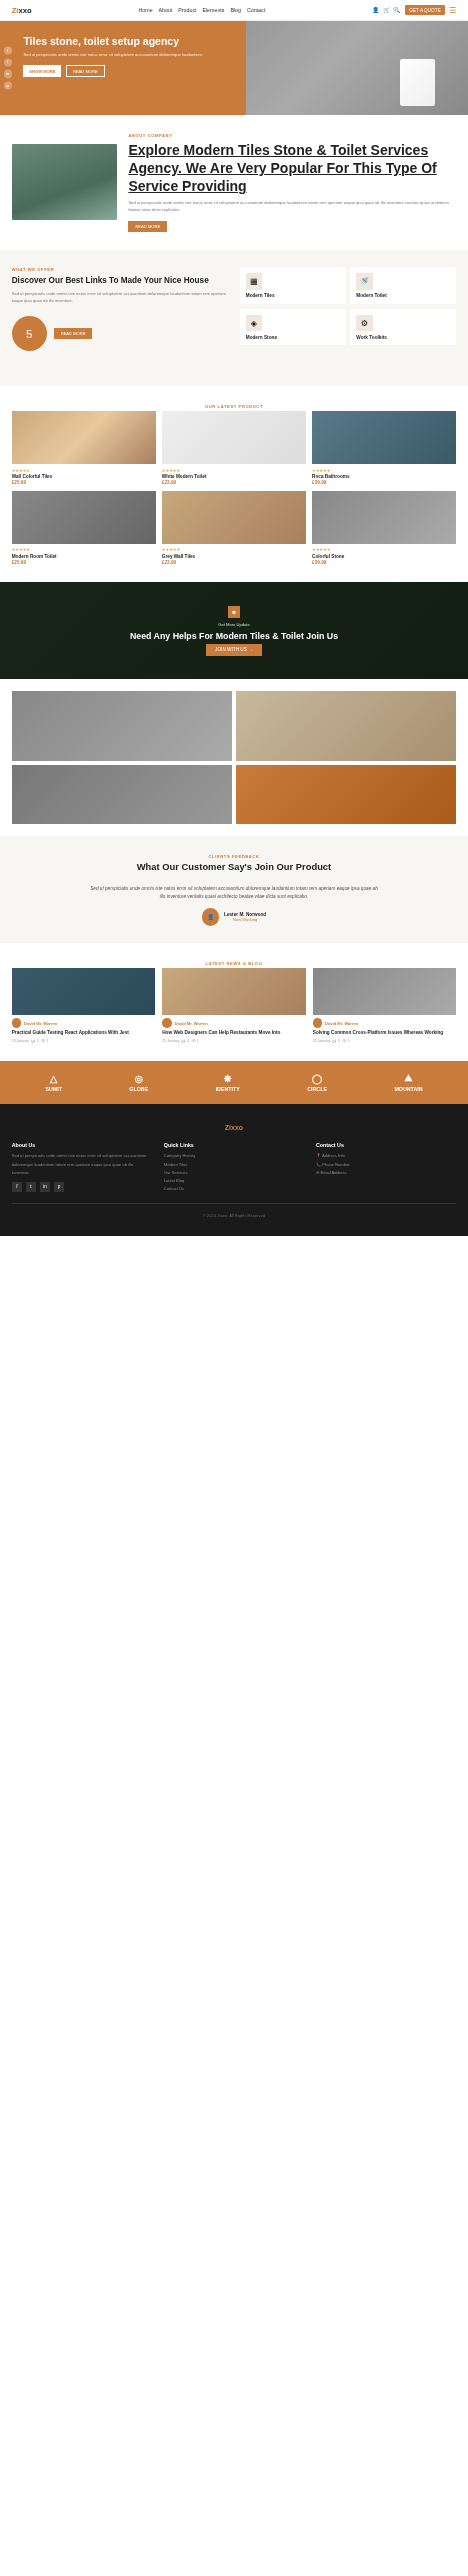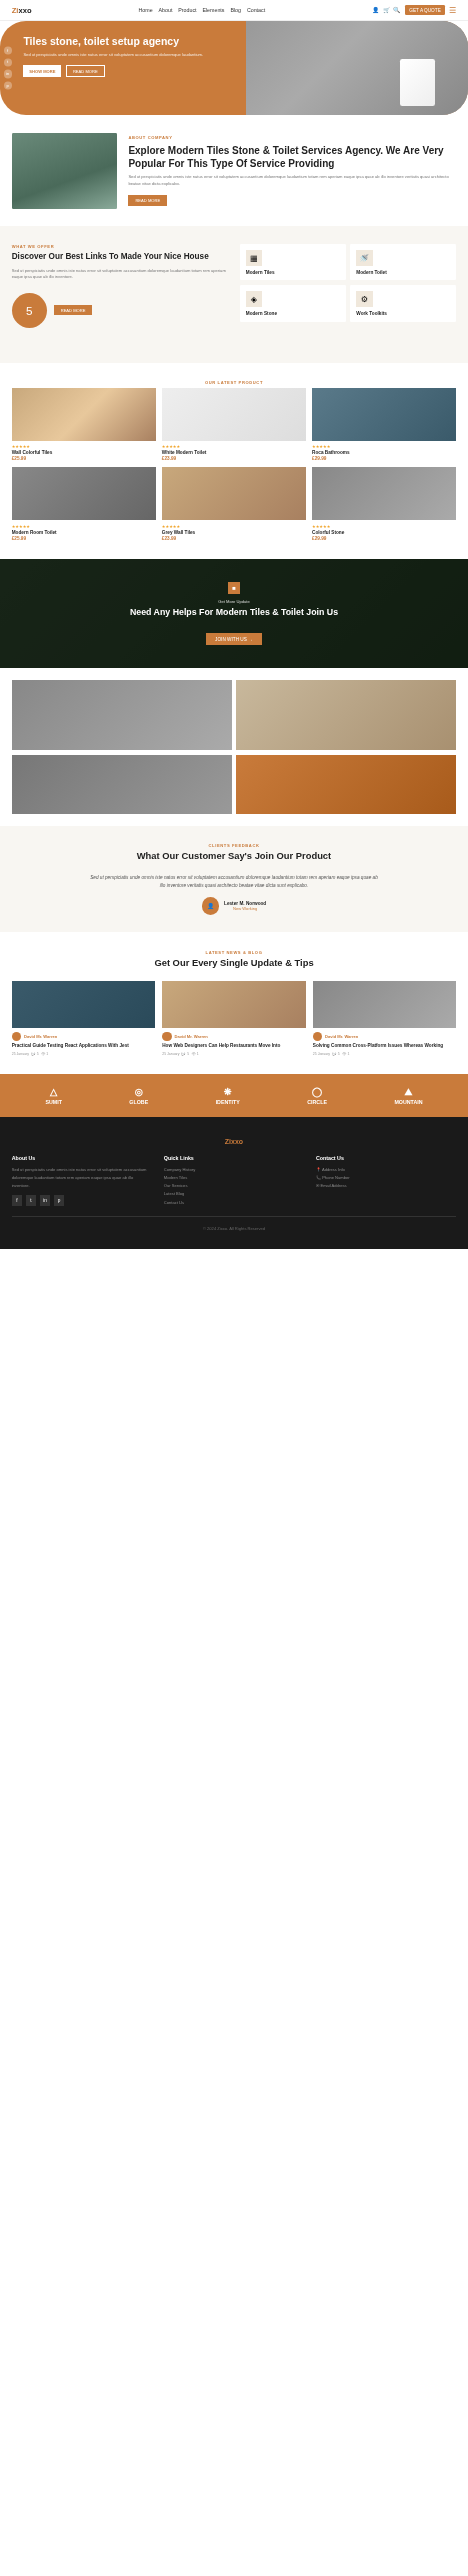--- a/index.html
+++ b/index.html
@@ -3,40 +3,40 @@
   <meta charset="utf-8">
   <style>
     * { box-sizing: border-box; margin: 0; padding: 0; }
     body { font-family: 'Segoe UI', Arial, sans-serif; background: #fff; width: 468px; overflow-x: hidden; }
 
     
     nav { display: flex; align-items: center; justify-content: space-between; padding: 4.7px 11.7px; background: #fff; border-bottom: 0.6px solid #eee; height: 21px; }
     .nav-btn { background: #c97b3b; color: #fff; border: none; padding: 2.3px 4.7px; font-size: 4.7px; border-radius: 1.2px; cursor: pointer; }
 
     
-    .hero { display: flex; background: #c97b3b; min-height: 94px; position: relative; overflow: hidden; border-radius: 26px; }
+    .hero { display: flex; background: #c97b3b; min-height: 94px; position: relative; overflow: hidden; }
     .hero-left { flex: 1; padding: 14px 11.7px; color: #fff; }
     .hero-left h1 { font-size: 10.5px; font-weight: 800; line-height: 1.2; margin-bottom: 4.7px; }
     .hero-left p { font-size: 4.1px; color: rgba(255,255,255,0.85); margin-bottom: 7px; line-height: 1.5; }
     .hero-btns { display: flex; gap: 4.7px; }
     .hero-btn-primary { background: #fff; color: #c97b3b; font-size: 4.1px; padding: 2.3px 5.9px; border: none; cursor: pointer; font-weight: 700; }
     .hero-btn-secondary { background: transparent; color: #fff; font-size: 4.1px; padding: 2.3px 5.9px; border: 0.6px solid #fff; cursor: pointer; }
     .hero-right { flex: 1; background: #888; position: relative; overflow: hidden; }
     .hero-stones { width: 100%; height: 100%; background: linear-gradient(135deg, #999 0%, #777 50%, #aaa 100%); display: flex; align-items: center; justify-content: center; }
     .hero-stones::before { content: ''; display: block; width: 35px; height: 47px; background: #ddd; border-radius: 2.3px; }
     .social-icons { position: absolute; left: 3.5px; top: 50%; transform: translateY(-50%); display: flex; flex-direction: column; gap: 3.5px; }
     .social-icon { width: 8.2px; height: 8.2px; background: rgba(255,255,255,0.3); border-radius: 50%; display: flex; align-items: center; justify-content: center; font-size: 4.1px; color: #fff; cursor: pointer; }
 
     
     .about-section { display: flex; padding: 17.6px 11.7px; gap: 11.7px; align-items: center; background: #fff; }
     .about-img { width: 105px; height: 76px; background: linear-gradient(135deg, #888 0%, #aaa 100%); flex-shrink: 0; border-radius: 1.2px; overflow: hidden; display: flex; align-items: center; justify-content: center; }
     .about-img-inner { width: 100%; height: 100%; background: linear-gradient(160deg, #6a8a7a 0%, #4a6a5a 60%, #8aaa9a 100%); }
     .about-content { flex: 1; }
     .about-tag { font-size: 4.1px; color: #c97b3b; text-transform: uppercase; letter-spacing: 0.6px; margin-bottom: 3.5px; font-weight: 600; }
-    .about-content h2 { font-size: 10px; font-weight: 800; color: #222; line-height: 1.3; margin-bottom: 4.7px; }
+    .about-content h2 { font-size: 14px; font-weight: 800; color: #222; line-height: 1.3; margin-bottom: 4.7px; text-decoration: underline; }
     .about-content p { font-size: 4.1px; color: #777; line-height: 1.6; margin-bottom: 5.9px; }
     .about-btn { background: #c97b3b; color: #fff; border: none; padding: 2.9px 7px; font-size: 4.1px; cursor: pointer; }
 
     
     .services-section { background: #f8f6f2; padding: 17.6px 11.7px; }
     .services-top { display: flex; gap: 11.7px; align-items: flex-start; margin-bottom: 11.7px; }
     .services-left { flex: 1; }
     .services-tag { font-size: 4.1px; color: #c97b3b; text-transform: uppercase; letter-spacing: 0.6px; margin-bottom: 3.5px; font-weight: 600; }
     .services-left h2 { font-size: 8.2px; font-weight: 800; color: #222; line-height: 1.3; margin-bottom: 4.7px; }
     .services-left p { font-size: 4.1px; color: #777; line-height: 1.6; margin-bottom: 5.9px; }
@@ -61,21 +61,21 @@
     .product-img-5 { background: linear-gradient(135deg, #c8a87c 0%, #a88060 100%); }
     .product-img-6 { background: linear-gradient(135deg, #888 0%, #aaa 100%); }
     .product-stars { color: #f0a020; font-size: 4.1px; margin-bottom: 1.2px; }
     .product-name { font-size: 4.7px; font-weight: 600; color: #222; margin-bottom: 1.2px; }
     .product-price { font-size: 4.7px; color: #c97b3b; font-weight: 700; }
 
     
     .cta-banner { background: linear-gradient(rgba(0,0,0,0.6), rgba(0,0,0,0.6)), linear-gradient(135deg, #3a5a3a 0%, #2a4a2a 100%); padding: 23.4px 11.7px; text-align: center; color: #fff; min-height: 70px; display: flex; flex-direction: column; align-items: center; justify-content: center; position: relative; }
     .cta-icon { width: 11.7px; height: 11.7px; background: #c97b3b; display: flex; align-items: center; justify-content: center; margin: 0 auto 4.7px; font-size: 5.9px; }
     .cta-tag { font-size: 4.1px; color: rgba(255,255,255,0.8); margin-bottom: 3.5px; }
-    .cta-banner h2 { font-size: 8.8px; font-weight: 800; margin-bottom: 16px; }
+    .cta-banner h2 { font-size: 8.8px; font-weight: 800; margin-bottom: 3px; }
     .cta-banner-btn { background: #c97b3b; color: #fff; border: none; padding: 3.5px 9.4px; font-size: 4.7px; cursor: pointer; }
 
     
     .gallery-section { padding: 11.7px; display: grid; grid-template-columns: 1fr 1fr; grid-template-rows: auto auto; gap: 4.7px; background: #fff; }
     .gallery-img { background: #aaa; overflow: hidden; }
     .gallery-img-1 { height: 70px; background: linear-gradient(135deg, #888 0%, #aaa 100%); }
     .gallery-img-2 { height: 70px; background: linear-gradient(135deg, #c8b89c 0%, #a89070 100%); }
     .gallery-img-3 { height: 59px; background: linear-gradient(135deg, #777 0%, #999 100%); }
     .gallery-img-4 { height: 59px; background: linear-gradient(135deg, #c97b3b 0%, #a85b1b 100%); }
 
@@ -276,21 +276,20 @@
     <div class="author-avatar">👤</div>
     <div>
       <div class="author-name">Lester M. Norwood</div>
       <div class="author-role">New Working</div>
     </div>
   </div>
 </section>
 
 <section class="blog-section">
   <div class="section-tag">Latest News &amp; Blog</div>
-  <h2 class="section-title">Get Our Every Single Update &amp; Tips</h2>
   <div class="blog-grid">
     <div class="blog-card">
       <div class="blog-img blog-img-1"></div>
       <div class="blog-author">
         <div class="blog-avatar"></div>
         <span class="blog-author-name">David Mr. Warren</span>
       </div>
       <div class="blog-title">Practical Guide Testing React Applications With Jest</div>
       <div class="blog-meta">
         <span>25 January</span>

